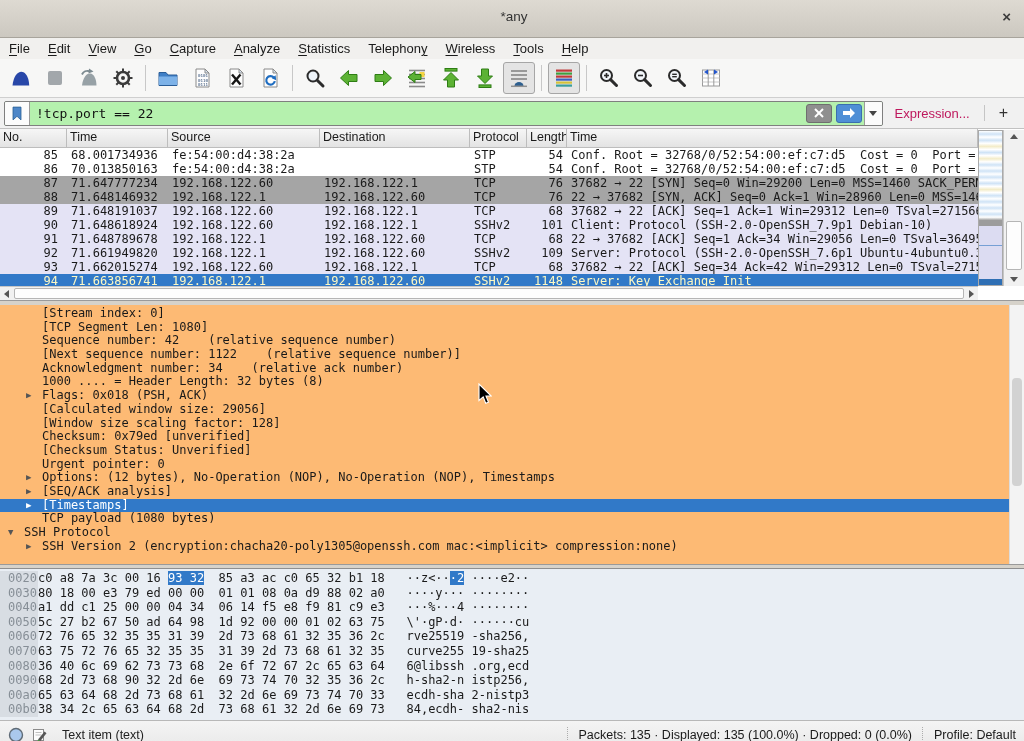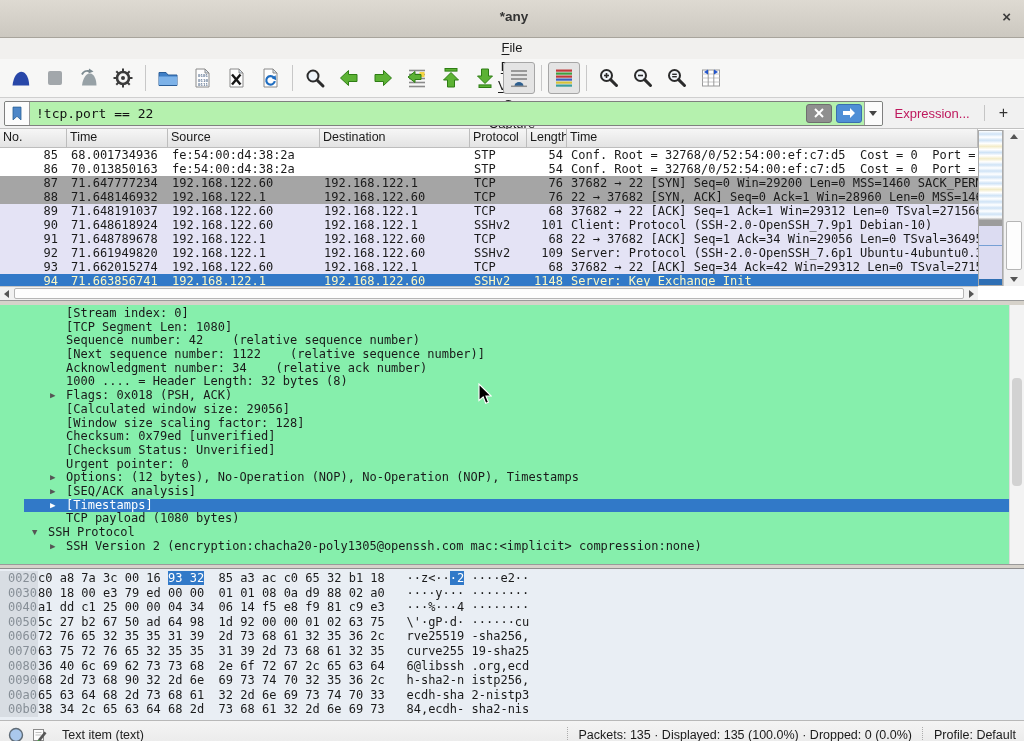--- a/index.html
+++ b/index.html
@@ -2,25 +2,25 @@
 <html><head>
 <meta charset="utf-8">
 <style>
   html,body{margin:0;padding:0;}
   body{width:1024px;height:741px;overflow:hidden;background:#d6d2ca;position:relative;
        font-family:"Liberation Sans",sans-serif;color:#1a1a1a;}
   .mono{font-family:"DejaVu Sans Mono",monospace;}
 
   
   .titlebar{height:37px;background:linear-gradient(#dedad2,#ccc8c0);border-bottom:1px solid #a8a49c;position:relative;}
-  .titlebar .title{position:absolute;left:4px;right:0;top:9px;text-align:center;font-weight:bold;font-size:13.5px;color:#333;}
+  .titlebar .title{position:absolute;left:4px;right:0;top:9px;text-align:center;font-weight:normal;font-size:13.5px;color:#333;}
   .titlebar .close{position:absolute;right:13px;top:8px;font-size:15px;font-weight:bold;color:#3c3c3c;cursor:default;}
 
   
-  .menubar{height:21px;background:#f1f0ee;display:flex;align-items:center;padding-left:0;font-size:13px;flex-direction:column;}
+  .menubar{height:21px;background:#f1f0ee;display:flex;align-items:center;padding-left:0;font-size:13px;}
   .mitem{padding:2px 9px;white-space:pre;}
   .mitem .u{text-decoration:underline;text-underline-offset:2px;}
 
   
   .toolbar{height:38px;background:#f7f7f6;border-bottom:1px solid #cfcfcf;display:flex;align-items:center;padding-left:4px;}
   .tbtn{width:32px;height:32px;display:flex;align-items:center;justify-content:center;margin:0 1px;}
   .tbtn.pressed{background:#e4e4e4;border:1px solid #a6a6a6;border-radius:3px;width:30px;height:30px;}
   .tsep{width:1px;height:26px;background:#c8c8c8;margin:0 5px;}
 
   
@@ -69,21 +69,21 @@
   .vsb .vthumb{position:absolute;left:2px;right:2px;top:60%;height:36%;background:#fdfdfd;border:1px solid #b5b5b5;border-radius:2px;}
   .hsb{position:absolute;left:0;right:46px;bottom:0;height:13px;background:#f1f1f1;border-top:1px solid #c5c5c5;display:flex;align-items:center;}
   .hsb .harr{width:13px;display:flex;align-items:center;justify-content:center;}
   .hsb .hthumb{flex:1;height:9px;background:#fdfdfd;border:1px solid #b5b5b5;border-radius:2px;margin:0 1px;}
 
   
   .split1{height:4px;background:#d6d2ca;}
   .split2{height:3px;background:#d6d2ca;border-top:1px solid #9a9a9a;}
 
   
-  .detail{height:257px;background:#86efac;position:relative;overflow:hidden;font-family:"DejaVu Sans Mono",monospace;font-size:12px;padding-top:2px;padding-left:24px;}
+  .detail{height:257px;background:#fdba74;position:relative;overflow:hidden;font-family:"DejaVu Sans Mono",monospace;font-size:12px;padding-top:2px;}
   .dline{height:13.7px;line-height:13.7px;display:flex;align-items:center;white-space:pre;}
   .dline.ind1{padding-left:8px;}
   .dline.ind2{padding-left:26px;}
   .darrow{display:inline-block;width:16px;font-size:9px;color:#555;flex:0 0 16px;}
   .dline.selected{background:#3179c8;color:#ffffff;}
   .dline.selected .darrow{color:#ffffff;}
   .dsb{position:absolute;right:0;top:0;bottom:0;width:14px;background:#f3f3f3;border-left:1px solid #dcdcdc;}
   .dsb .dthumb{position:absolute;left:2px;right:2px;top:28%;height:42%;background:#d2d2d2;border-radius:4px;}
 
   

